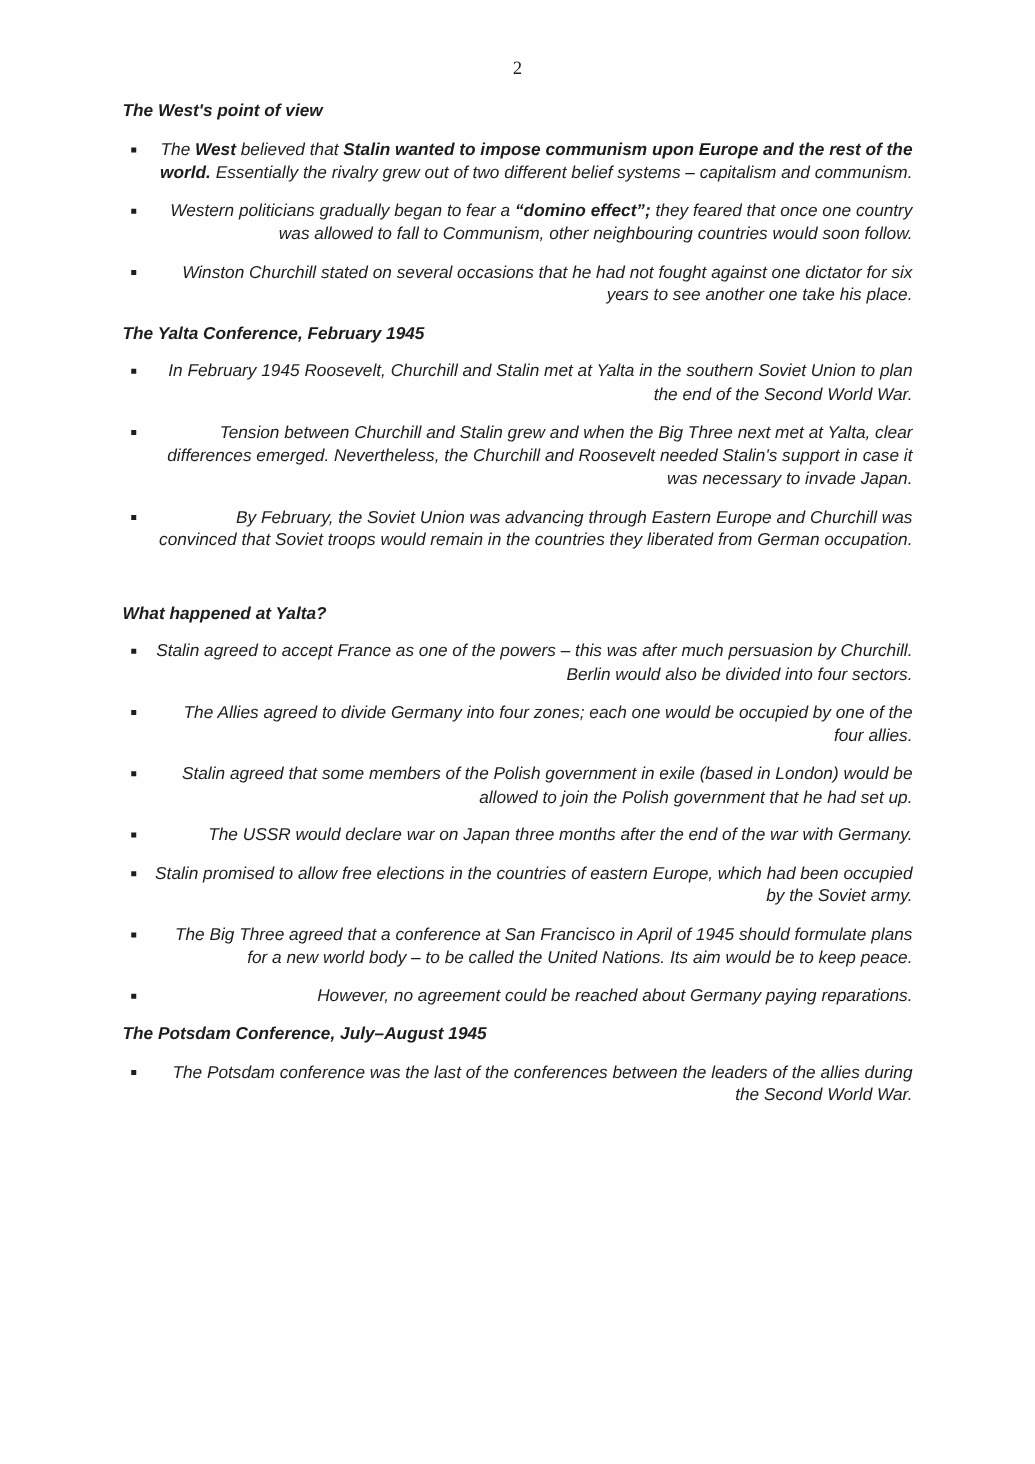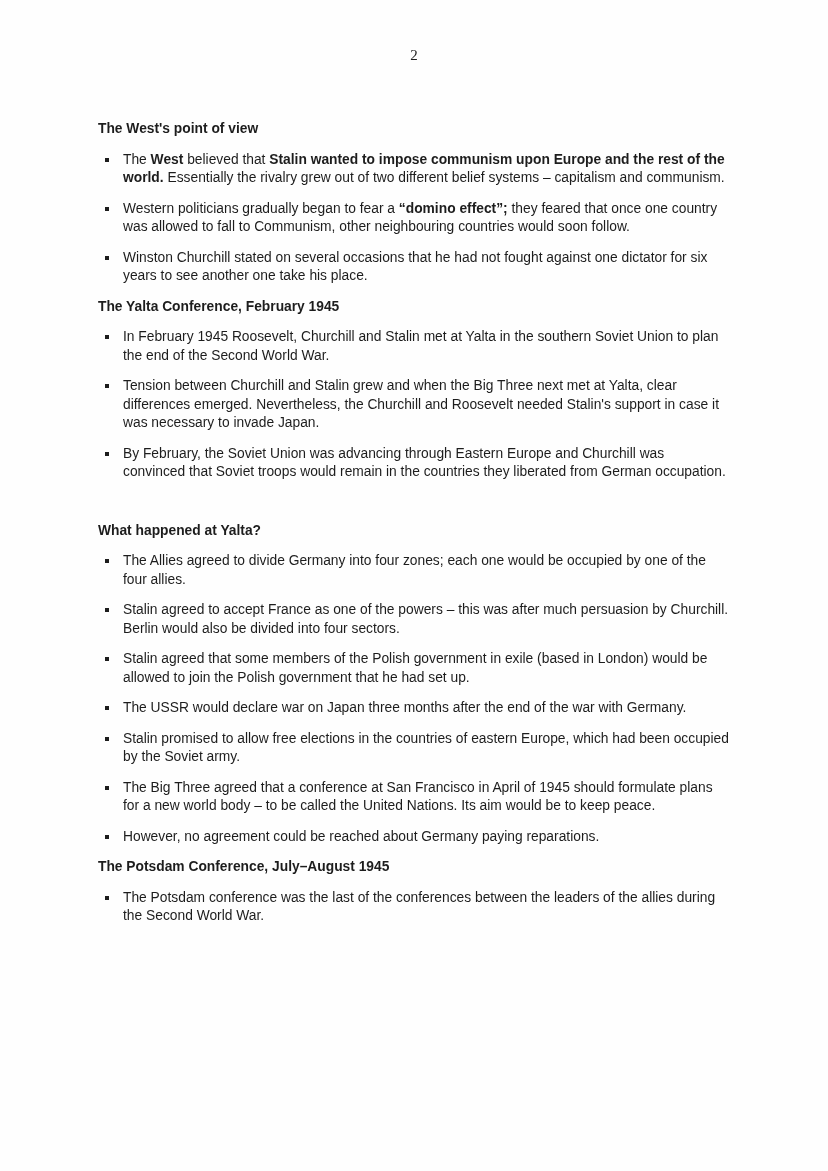--- a/index.html
+++ b/index.html
@@ -19,36 +19,38 @@
   }
   .page-number {
     padding-top: 46px;
     text-align: center;
     font-family: "Liberation Serif", serif;
     font-size: 15px;
     line-height: 18px;
     color: #1d1d1d;
   }
   .content {
-    margin: 56px 98px 0 98px;
+    margin: 16px 98px 0 98px;
     width: 632px;
     font-size: 13.8px;
     line-height: 18.5px;
+    font-style: italic;
   }
   .section-heading {
     font-weight: bold;
     margin: 0 0 12px 0;
   }
   .section.extra-gap .section-heading {
     padding-top: 28px;
   }
   .bullet {
     display: flex;
     align-items: flex-start;
     margin: 0 0 12px 0;
+    text-align: right;
   }
   .bullet-marker {
     flex: 0 0 25px;
     box-sizing: border-box;
     padding-left: 7px;
   }
   .bullet-marker .sq {
     width: 4px;
     height: 4px;
     margin-top: 7px;
@@ -108,27 +110,27 @@
           </div>
           <div class="bullet-text"><span>By February, the Soviet Union was advancing through Eastern Europe and Churchill was convinced that Soviet troops would remain in the countries they liberated from German occupation.</span></div>
         </div>
       </div>
       <div class="section extra-gap">
         <div class="section-heading">What happened at Yalta?</div>
         <div class="bullet">
           <div class="bullet-marker">
             <div class="sq"></div>
           </div>
-          <div class="bullet-text"><span>The Allies agreed to divide Germany into four zones; each one would be occupied by one of the four allies.</span></div>
+          <div class="bullet-text"><span>Stalin agreed to accept France as one of the powers – this was after much persuasion by Churchill. Berlin would also be divided into four sectors.</span></div>
         </div>
         <div class="bullet">
           <div class="bullet-marker">
             <div class="sq"></div>
           </div>
-          <div class="bullet-text"><span>Stalin agreed to accept France as one of the powers – this was after much persuasion by Churchill. Berlin would also be divided into four sectors.</span></div>
+          <div class="bullet-text"><span>The Allies agreed to divide Germany into four zones; each one would be occupied by one of the four allies.</span></div>
         </div>
         <div class="bullet">
           <div class="bullet-marker">
             <div class="sq"></div>
           </div>
           <div class="bullet-text"><span>Stalin agreed that some members of the Polish government in exile (based in London) would be allowed to join the Polish government that he had set up.</span></div>
         </div>
         <div class="bullet">
           <div class="bullet-marker">
             <div class="sq"></div>

